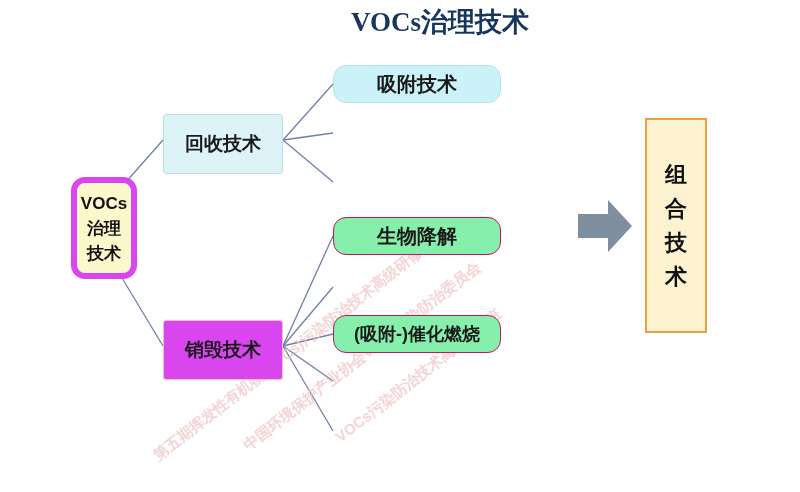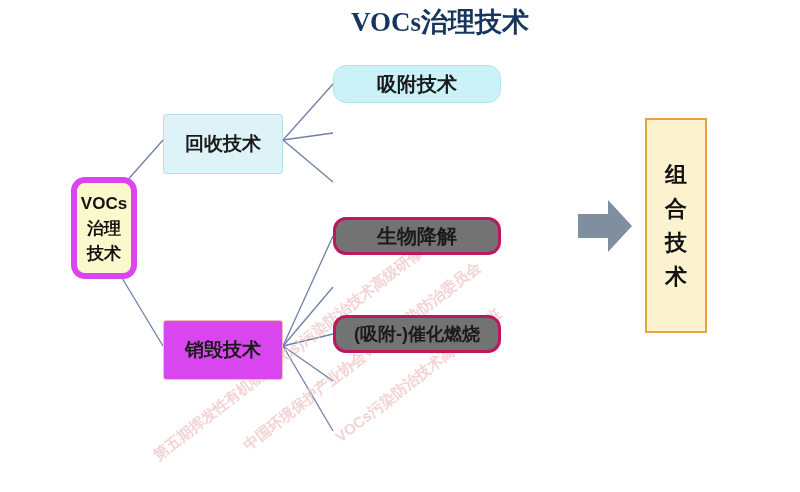--- a/index.html
+++ b/index.html
@@ -88,22 +88,22 @@
     width: 168px;
     height: 38px;
     font-size: 20px;
     border-radius: 13px;
   }
   .leaf-blue {
     background: #ccf2f9;
     border: 1px solid #b2e4ee;
   }
   .leaf-pink {
-    background: #737373;
-    border: 3px solid #be185d;
+    background: #86efac;
+    border: 1px solid #be185d;
   }
   .leaf-small {
     font-size: 18px;
   }
   .result {
     left: 645px;
     top: 118px;
     width: 62px;
     height: 215px;
     background: #fcf2cf;

